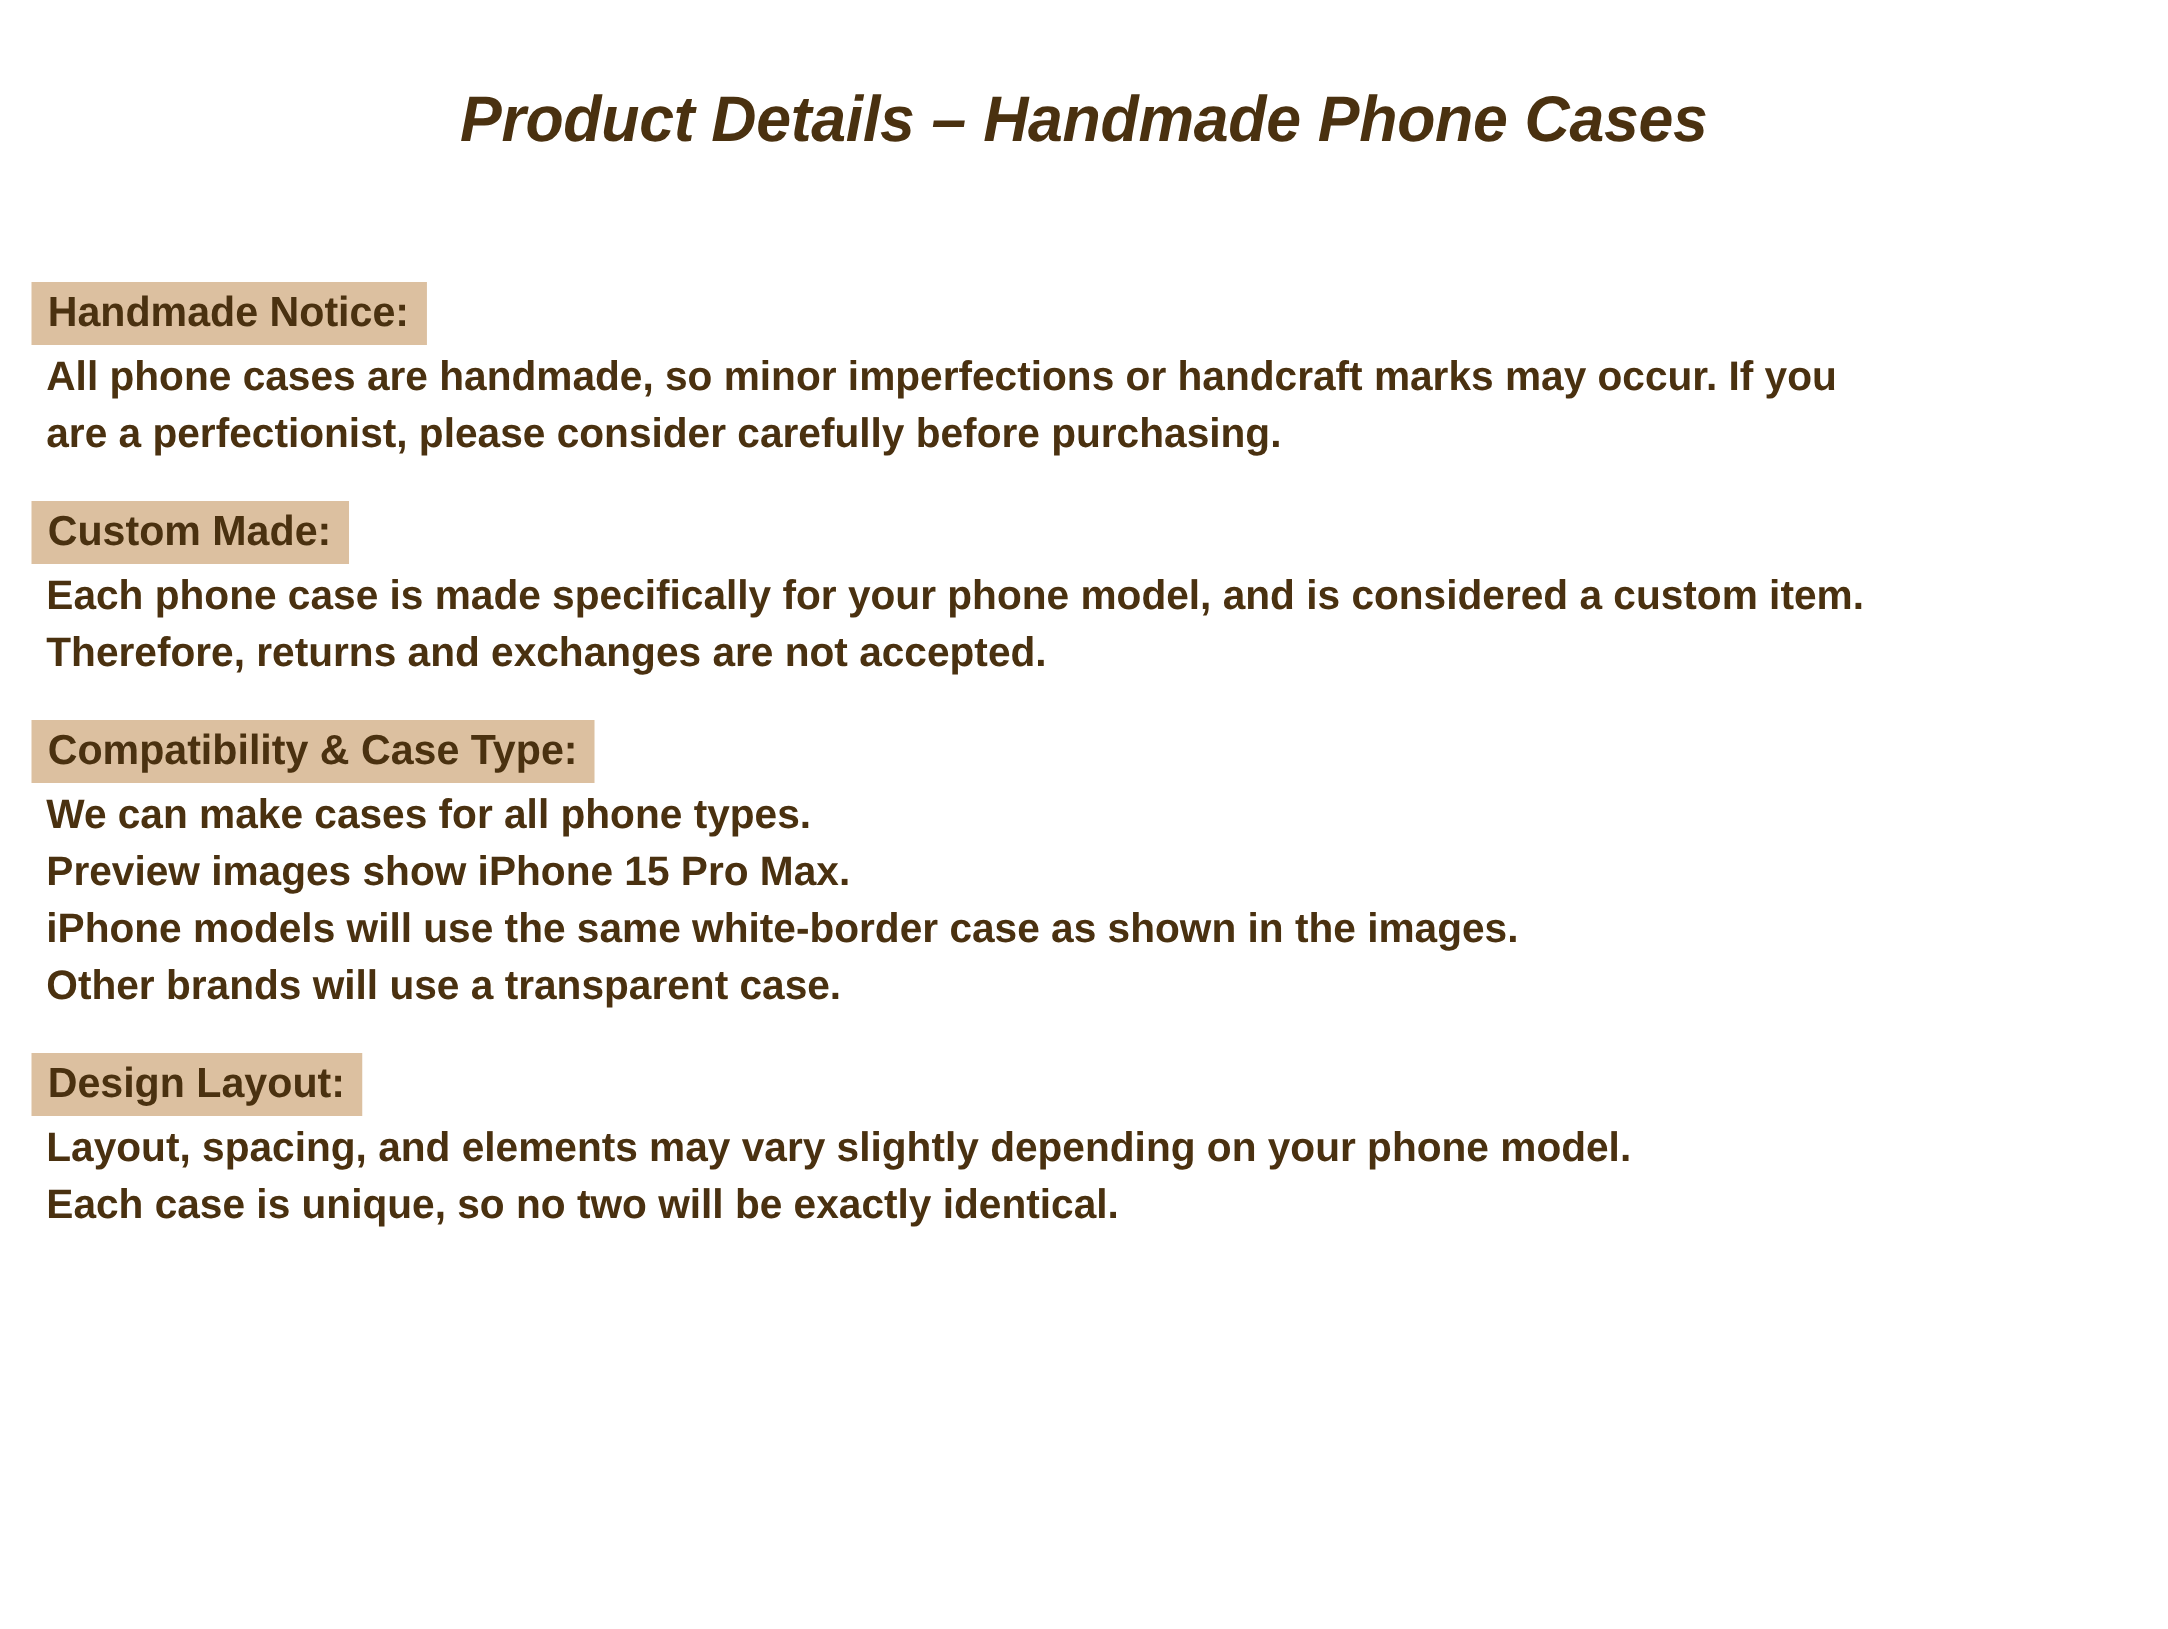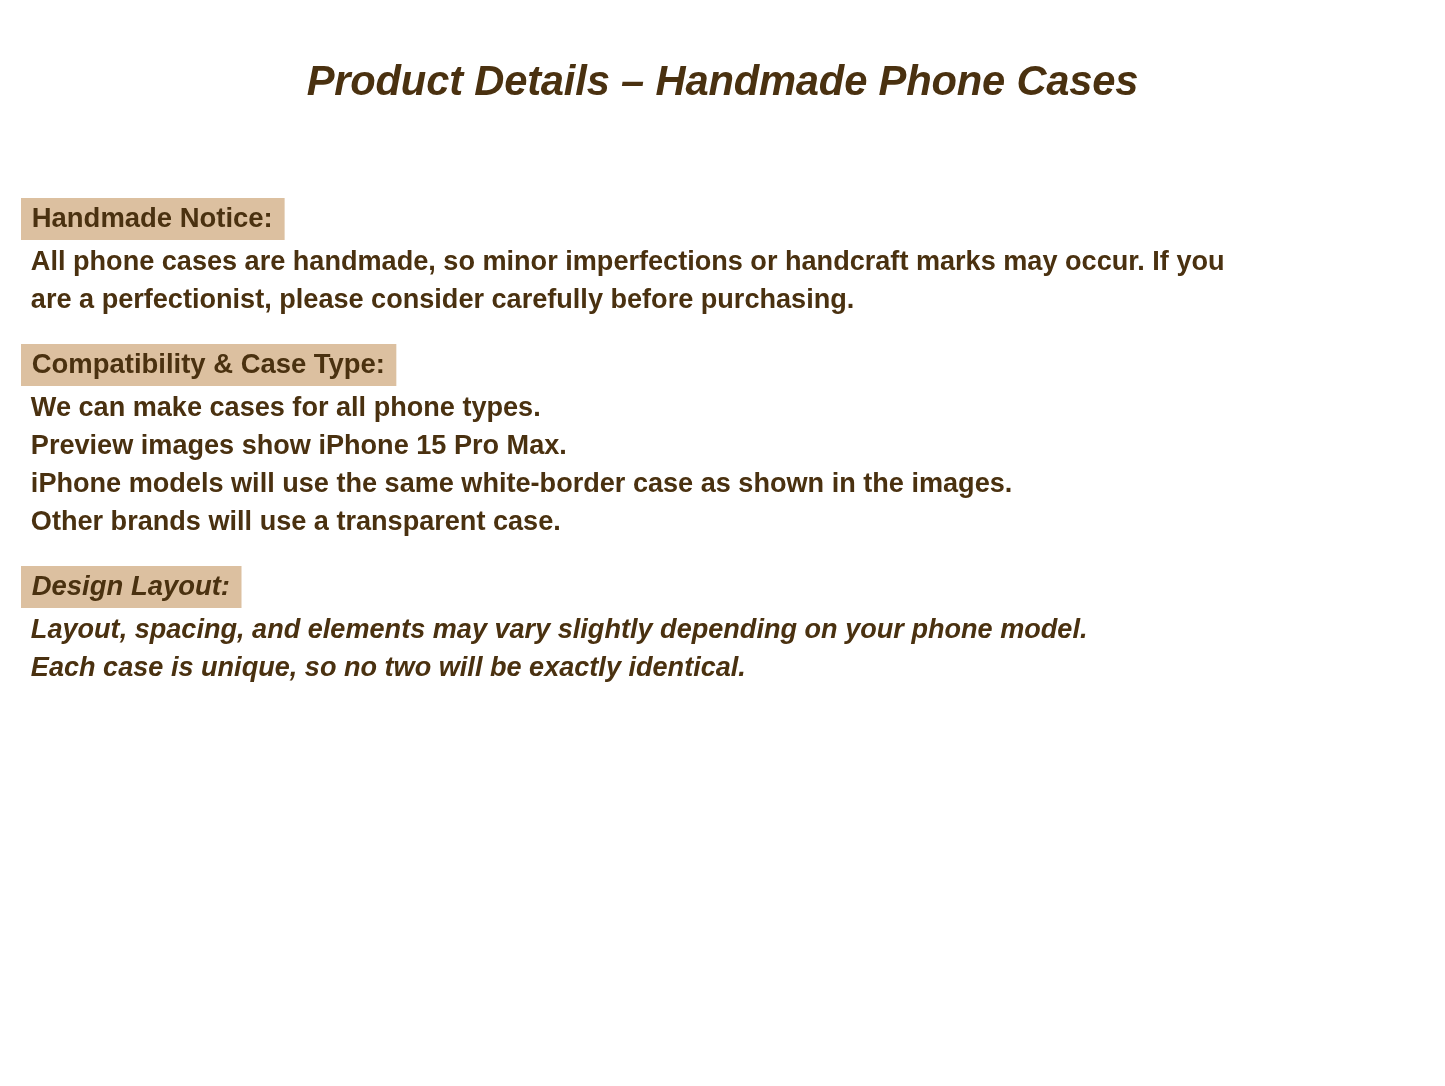--- a/index.html
+++ b/index.html
@@ -33,31 +33,30 @@
     color: #4a3110;
     letter-spacing: -0.2px;
     transform: scaleX(0.97);
     transform-origin: center top;
     white-space: nowrap;
   }
 
   
   .content {
     position: absolute;
-    top: 198px;
+    top: 188px;
     left: 21px;
     width: 1420px;
   }
 
   .section {
     margin-bottom: 26px;
   }
   .section:last-child {
     margin-bottom: 0;
-    font-style: italic;
   }
 
   .sec-header {
     display: inline-block;
     background: #dcc0a0;
     color: #4a3110;
     font-size: 28px;
     font-weight: bold;
     line-height: 1.32;
     padding: 2px 12px 3px 11px;
@@ -92,20 +91,27 @@
   <div class="content">
 
     <div class="section">
       <div class="sec-header">Handmade Notice:</div>
       <div class="sec-body">
         <span class="line">All phone cases are handmade, so minor imperfections or handcraft marks may occur. If you</span>
         <span class="line">are a perfectionist, please consider carefully before purchasing.</span>
       </div>
     </div>
 
+    <div class="section">
+      <div class="sec-header">Custom Made:</div>
+      <div class="sec-body">
+        <span class="line">Each phone case is made specifically for your phone model, and is considered a custom item.</span>
+        <span class="line">Therefore, returns and exchanges are not accepted.</span>
+      </div>
+    </div>
 
 
     <div class="section">
       <div class="sec-header">Compatibility &amp; Case Type:</div>
       <div class="sec-body">
         <span class="line">We can make cases for all phone types.</span>
         <span class="line">Preview images show iPhone 15 Pro Max.</span>
         <span class="line">iPhone models will use the same white-border case as shown in the images.</span>
         <span class="line">Other brands will use a transparent case.</span>
       </div>

